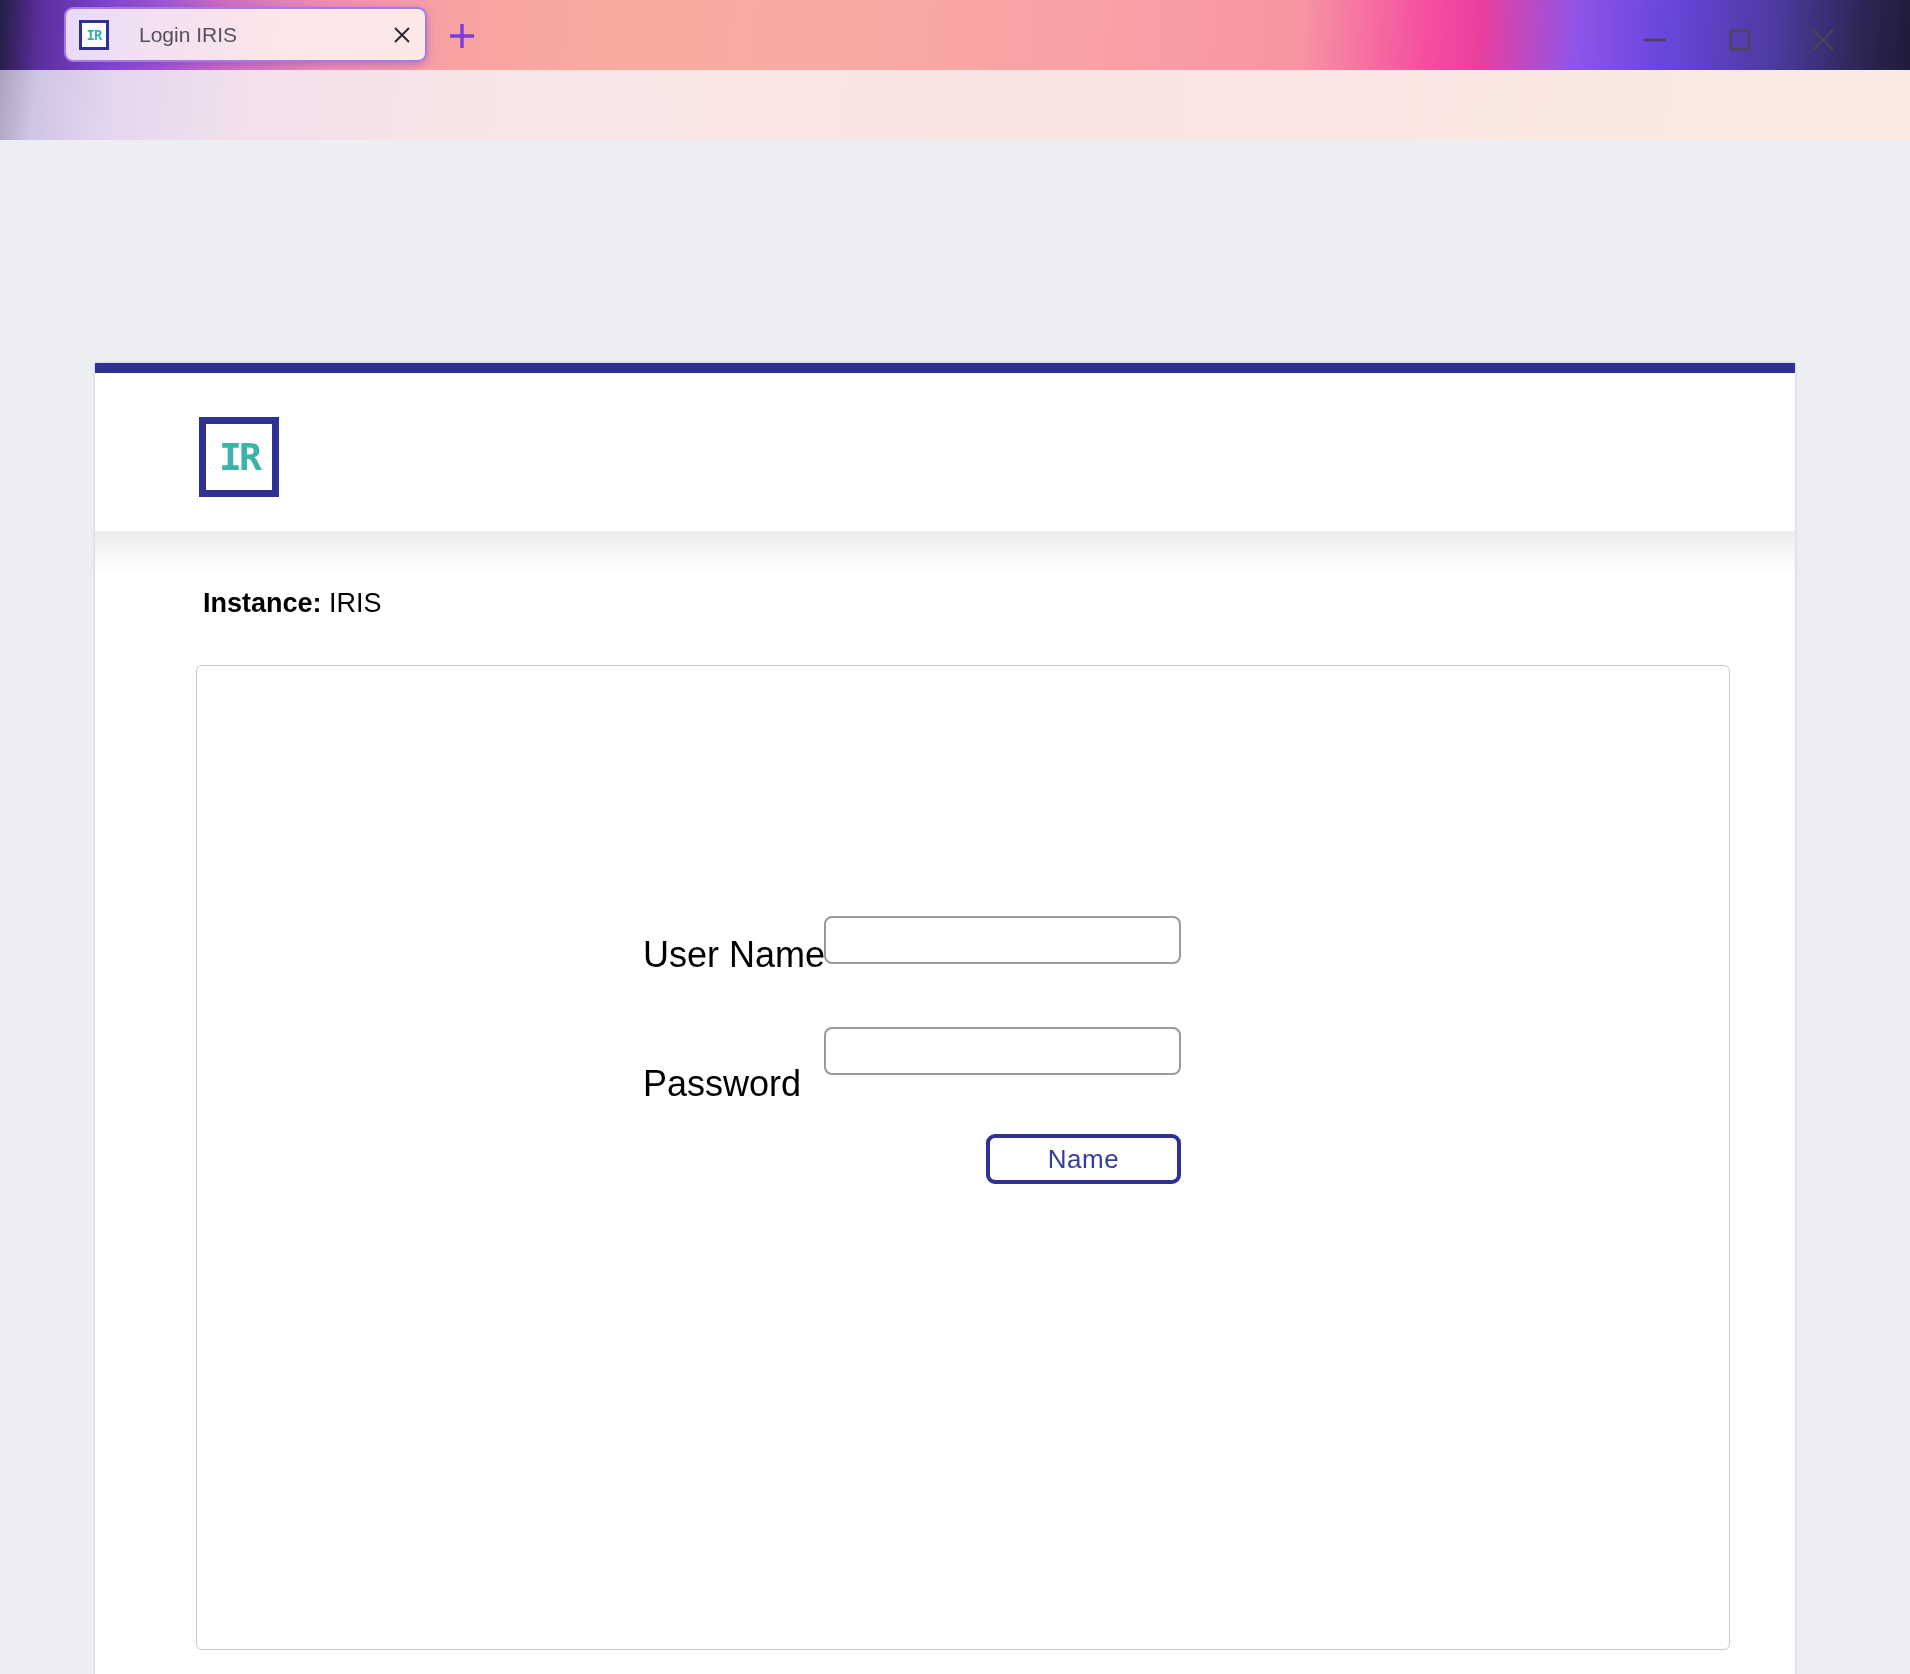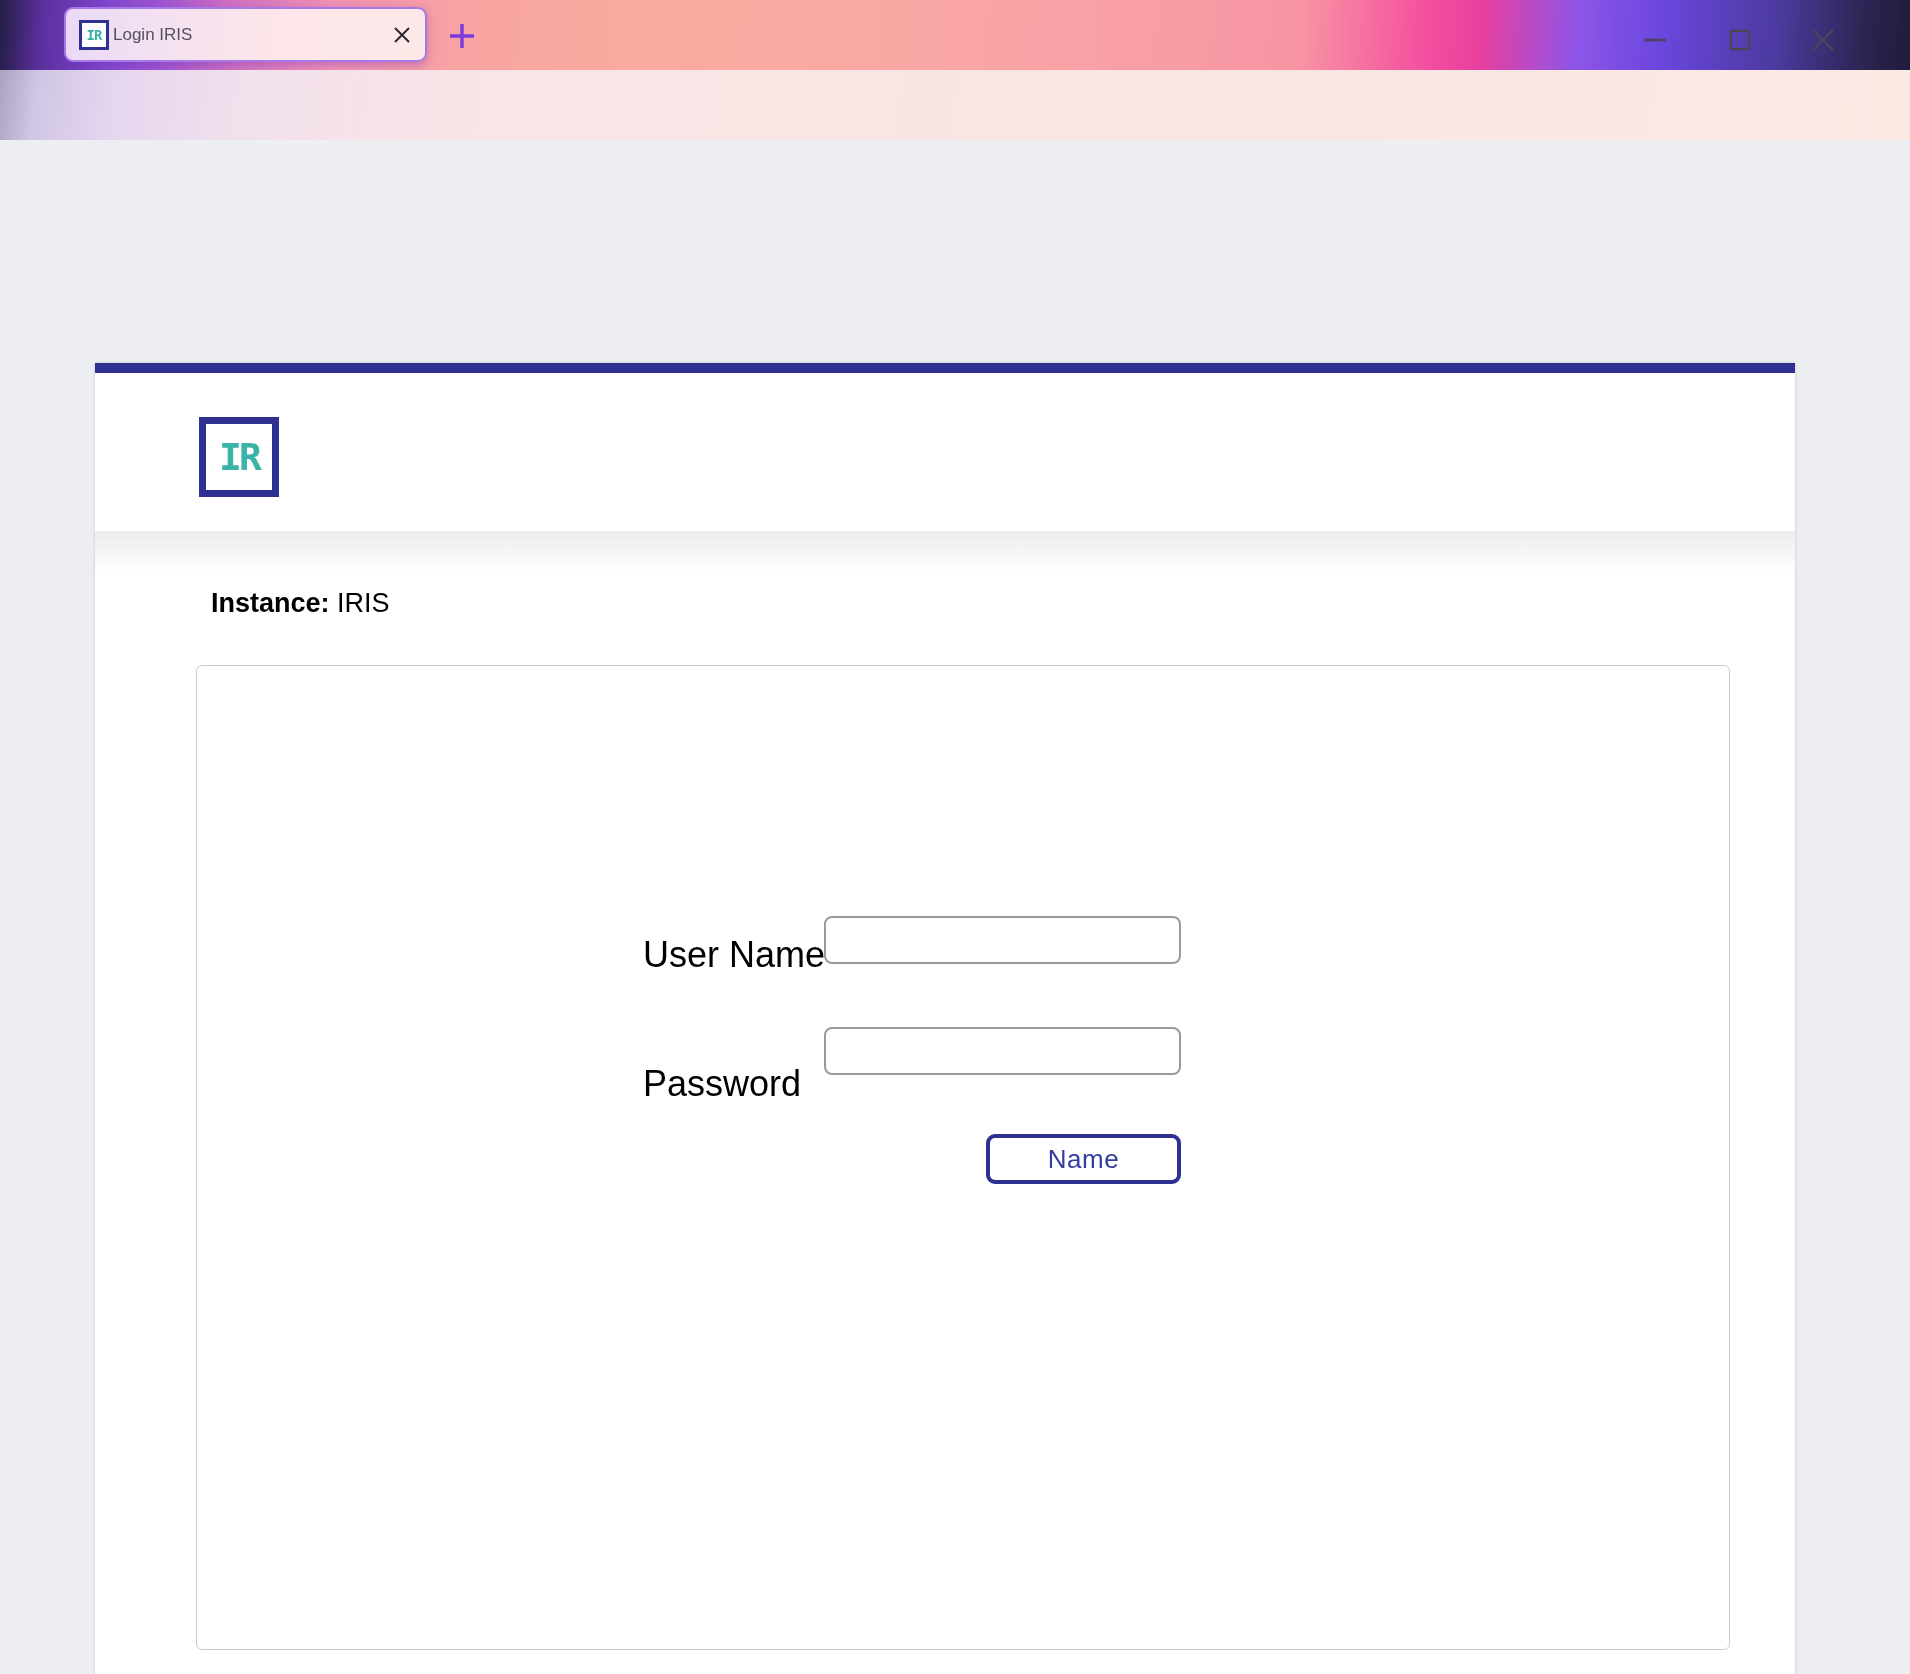--- a/index.html
+++ b/index.html
@@ -16,21 +16,21 @@
       #e83f9f 77.5%, #8e55e8 82.5%, #6a46dd 87%, #4c3a9e 93%,
       #2c2553 97.5%, #1f1b3a 100%); }
   .tab { left:64px; top:7px; width:363px; height:55px; border-radius:9px;
     background:linear-gradient(100deg,#ead9f8 0%, #f4e1f0 28%, #fce6e9 58%, #fde8e8 100%);
     border:2px solid #a678e8; box-shadow:0 3px 8px rgba(110,50,190,.38);
     display:flex; align-items:center; }
   .favicon { width:30px; height:30px; margin-left:13px; background:#fff;
     border:3px solid #2e3192; display:flex; align-items:center; justify-content:center;
     font-family:"DejaVu Sans Mono", monospace; font-weight:bold; font-size:14px;
     color:#35b5aa; letter-spacing:-1px; flex:0 0 auto; }
-  .tab-title { margin-left:4px; font-size:17px; color:#56505e; white-space:nowrap;
+  .tab-title { margin-left:30px; font-size:21px; color:#56505e; white-space:nowrap;
     overflow:hidden; flex:1 1 auto; }
   .tab-close { width:30px; height:30px; margin-right:8px; flex:0 0 auto;
     display:flex; align-items:center; justify-content:center; }
   .newtab { left:444px; top:18px; width:36px; height:36px; display:flex;
     align-items:center; justify-content:center; }
   .winctl { top:20px; width:44px; height:40px; display:flex; align-items:center; justify-content:center; }
 
   
   .toolbar { left:0; top:70px; width:1910px; height:70px;
     background:linear-gradient(97deg,#aaa3c0 0%, #cfc5e4 2%, #e5d6ef 6%,
@@ -60,21 +60,21 @@
   .content { left:0; top:140px; width:1910px; height:1534px; background:#edeef2; }
   .card { left:95px; top:223px; width:1700px; height:1413px; background:#ffffff;
     box-shadow:0 0 3px rgba(0,0,0,.18); }
   .card-topbar { left:0; top:0; width:100%; height:10px; background:#2e3192; }
   .logo-box { left:104px; top:54px; width:80px; height:80px; background:#fff;
     border:7px solid #2e3192; display:flex; align-items:center; justify-content:center;
     font-family:"DejaVu Sans Mono", monospace; font-weight:bold; font-size:38px;
     color:#3ab3a8; letter-spacing:-3px; }
   .header-divider { left:0; top:168px; width:100%; height:42px;
     background:linear-gradient(#ececec, #ffffff); }
-  .instance-line { left:116px; top:225px; font-size:27px; color:#000; }
+  .instance-line { left:108px; top:225px; font-size:27px; color:#000; }
   .instance-line b { font-weight:bold; }
   .form-box { left:101px; top:302px; width:1534px; height:985px; background:#fff;
     border:1px solid #c9c9c9; border-radius:6px; }
   .field-label { font-size:36px; color:#000; position:absolute; }
   .txt-input { position:absolute; width:357px; height:48px; border:2px solid #9a9a9a;
     border-radius:8px; background:#fff; font-size:24px; padding:0 12px; outline:none; }
   .login-btn { position:absolute; left:890px; top:770px; width:195px; height:50px;
     background:#fff; border:4px solid #2e3192; border-radius:9px; color:#333d9e;
     font-size:26px; font-family:"Liberation Sans", sans-serif; cursor:pointer;
     display:flex; align-items:center; justify-content:center; letter-spacing:.5px; }

